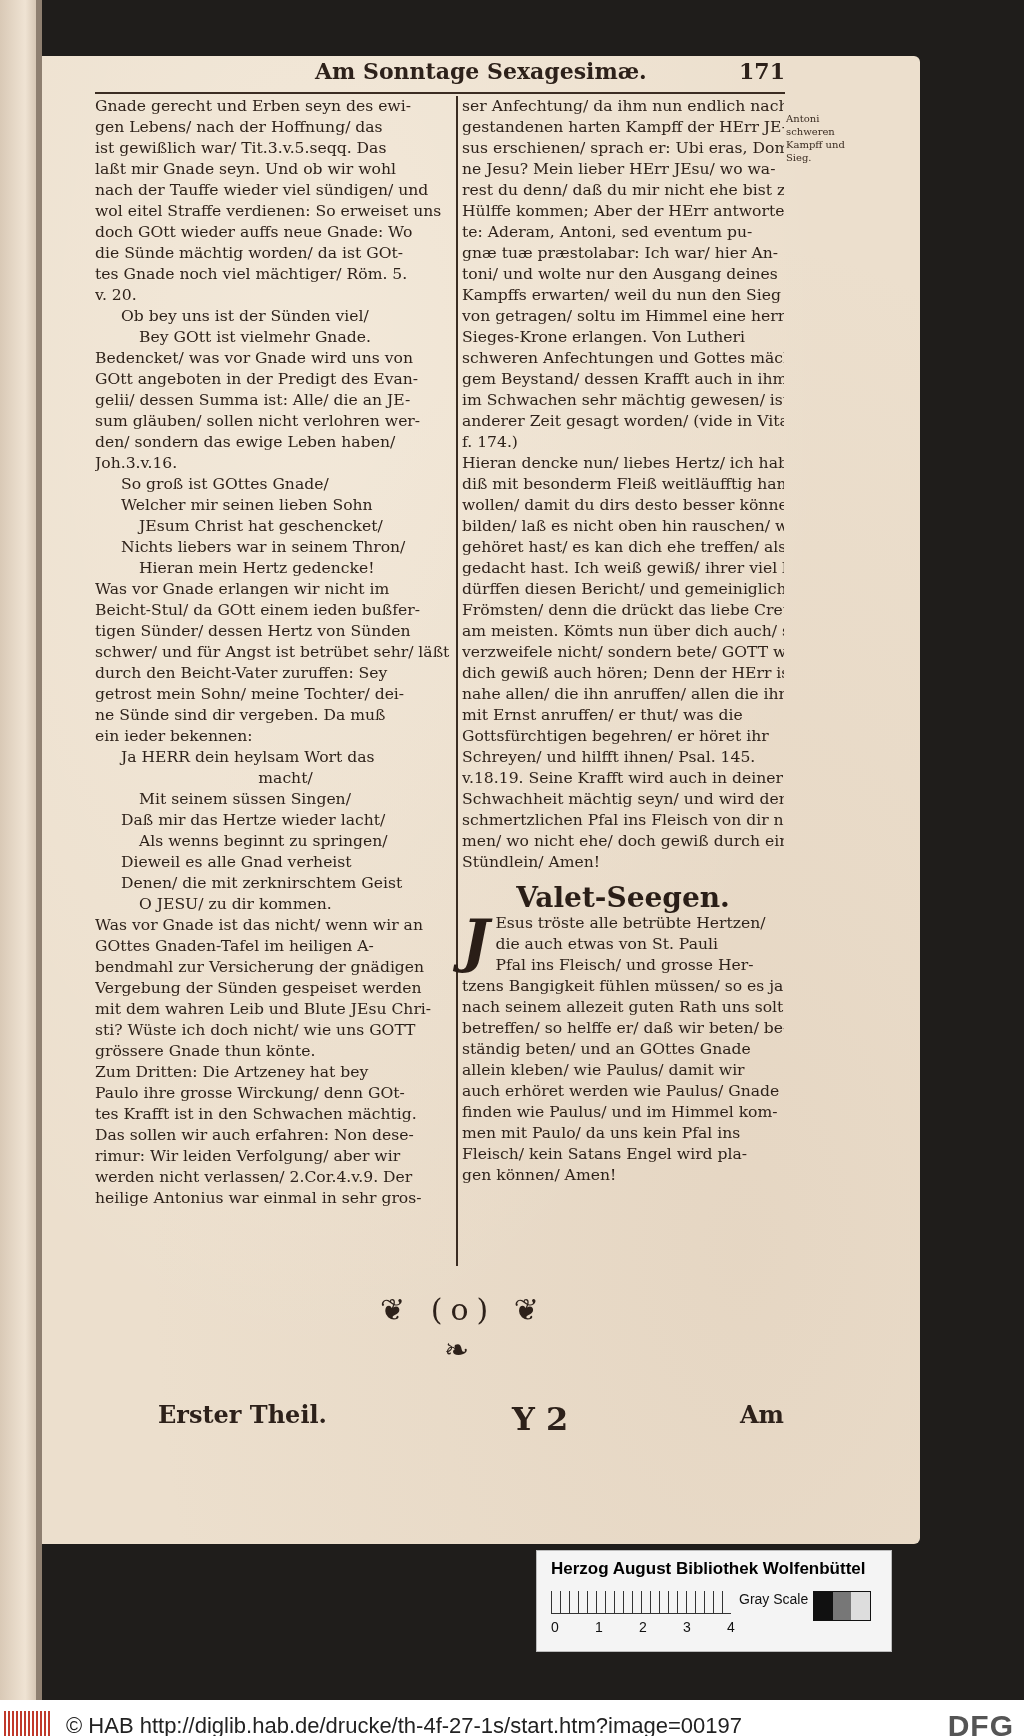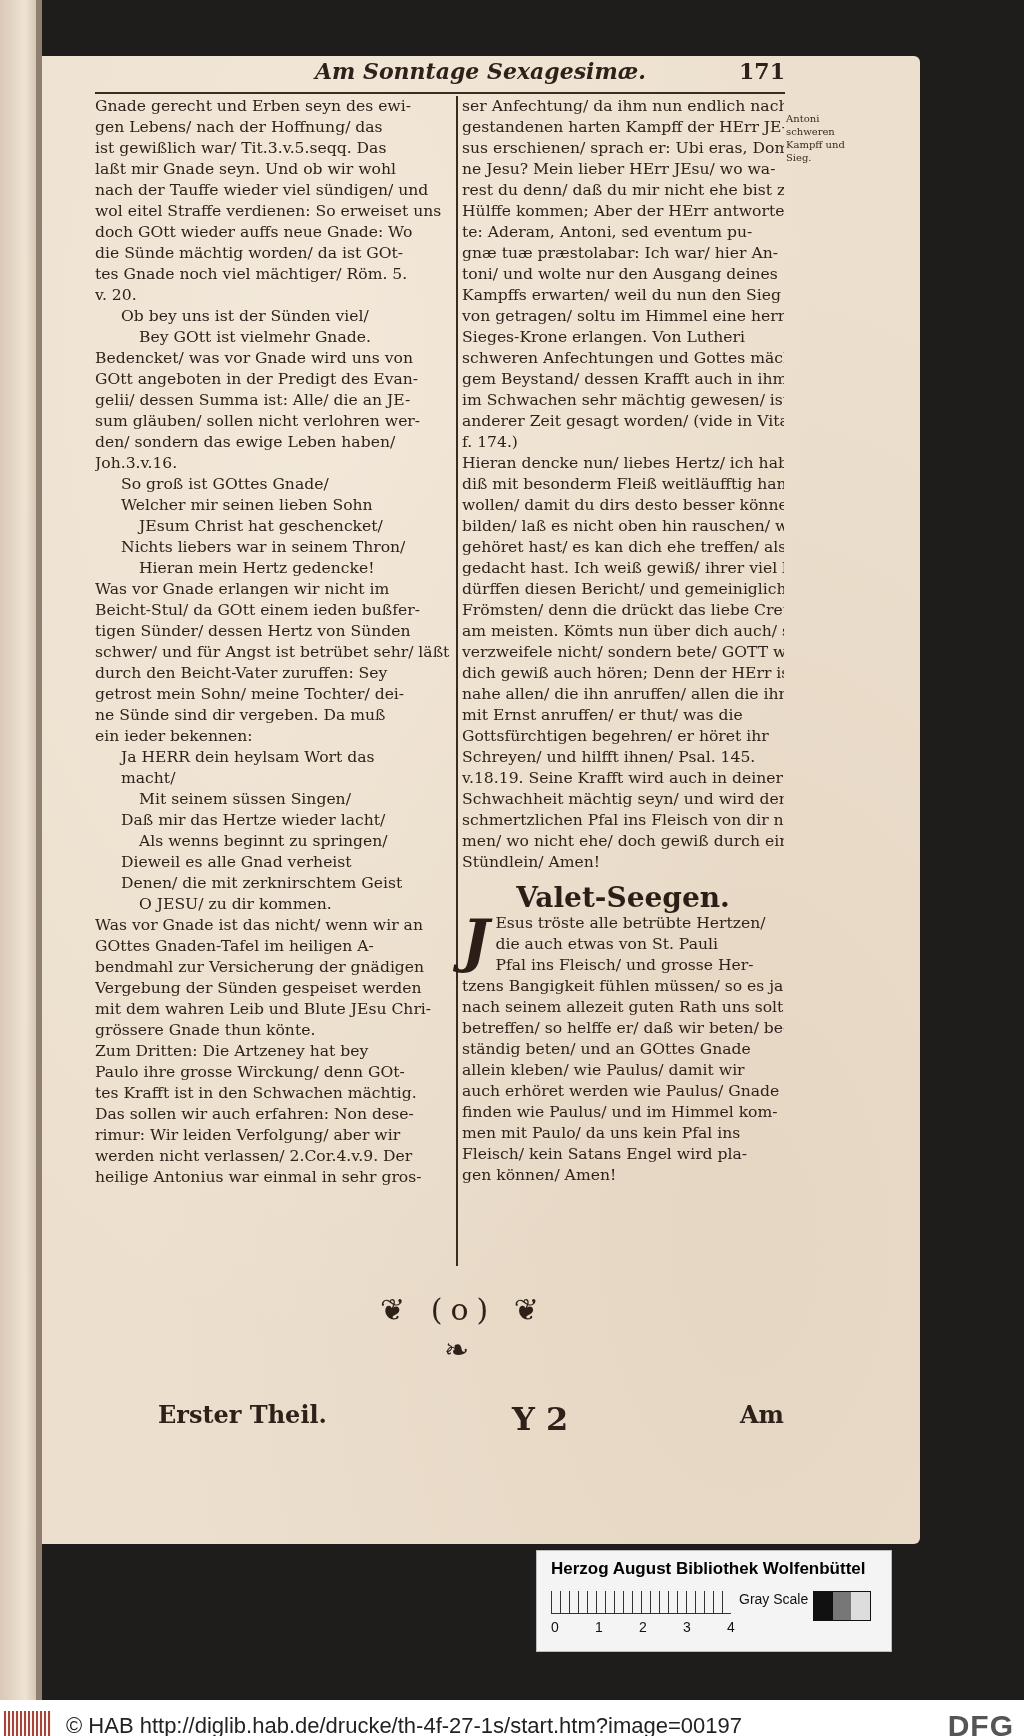--- a/index.html
+++ b/index.html
@@ -3,31 +3,31 @@
 <meta charset="utf-8">
 <style>
   html,body{margin:0;padding:0;}
   body{width:1024px;height:1736px;background:#1f1d1b;position:relative;overflow:hidden;font-family:"DejaVu Serif",serif;}
   .left-edge{position:absolute;left:0;top:0;width:42px;height:1700px;background:linear-gradient(90deg,#d9c9b6,#efe3d3 60%,#c9b8a4);}
   .left-edge .bind{position:absolute;left:36px;top:0;width:6px;height:100%;background:#8e7f70;}
   .page{position:absolute;left:42px;top:56px;width:878px;height:1488px;background:#ecdfcd;
         background-image:radial-gradient(ellipse at 30% 20%,rgba(255,250,240,.35),transparent 60%),radial-gradient(ellipse at 80% 80%,rgba(200,175,150,.18),transparent 60%);
         border-radius:0 6px 6px 0;}
   .header{position:absolute;left:95px;top:58px;width:690px;height:30px;}
-  .header .title{position:absolute;left:220px;top:0;font-size:22px;color:#2d211a;font-weight:bold;font-style:italic;}
+  .header .title{position:absolute;left:220px;top:0;font-size:22px;color:#2d211a;font-weight:bold;}
   .header .page-num{position:absolute;right:0;top:0;font-size:22px;color:#2d211a;font-weight:bold;text-align:right;}
   .header-rule{position:absolute;left:95px;top:92px;width:690px;height:2px;background:#3b2c22;}
   .col{position:absolute;top:96px;font-size:15.6px;line-height:21px;color:#2e221a;}
   .col .line{display:block;white-space:nowrap;overflow:hidden;}
   .col-left{left:95px;width:355px;}
   .col-right{left:462px;width:322px;}
   .col-divider{position:absolute;left:456px;top:96px;width:2px;height:1170px;background:#3a2c22;}
   .verse{padding-left:26px;}
   .verse.indent{padding-left:44px;}
-  .verse.center{text-align:left;}
+  .verse.center{text-align:center;}
   .margin-note{position:absolute;left:786px;top:112px;width:80px;font-size:10px;line-height:13px;color:#3a2c22;}
   .section-title{text-align:center;font-size:28px;font-weight:bold;margin:14px 0 5px 0;color:#2a1e17;}
   .dropcap{float:left;font-size:58px;line-height:56px;font-weight:bold;margin:0 6px 0 0;color:#2a1e17;font-style:italic;}
   .ornament{position:absolute;left:380px;top:1292px;font-size:30px;color:#2d211a;letter-spacing:8px;}
   .ornament2{position:absolute;left:444px;top:1332px;font-size:30px;color:#2d211a;}
   .footer-left{position:absolute;left:158px;top:1400px;font-size:24px;font-weight:bold;color:#2d211a;}
   .footer-mid{position:absolute;left:512px;top:1400px;font-size:32px;font-weight:bold;color:#2d211a;}
   .footer-right{position:absolute;left:740px;top:1400px;font-size:24px;font-weight:bold;color:#2d211a;}
   .scale-card{position:absolute;left:536px;top:1550px;width:354px;height:100px;background:#f4f4f4;border:1px solid #bbb;}
   .scale-card .name{position:absolute;left:14px;top:8px;font-family:"Liberation Sans",sans-serif;font-weight:bold;font-size:17px;color:#000000;}
@@ -96,20 +96,21 @@
     <span class="line verse">Daß mir das Hertze wieder lacht/</span>
     <span class="line verse indent">Als wenns beginnt zu springen/</span>
     <span class="line verse">Dieweil es alle Gnad verheist</span>
     <span class="line verse">Denen/ die mit zerknirschtem Geist</span>
     <span class="line verse indent">O JESU/ zu dir kommen.</span>
     <span class="line">Was vor Gnade ist das nicht/ wenn wir an</span>
     <span class="line">GOttes Gnaden-Tafel im heiligen A-</span>
     <span class="line">bendmahl zur Versicherung der gnädigen</span>
     <span class="line">Vergebung der Sünden gespeiset werden</span>
     <span class="line">mit dem wahren Leib und Blute JEsu Chri-</span>
+    <span class="line">sti? Wüste ich doch nicht/ wie uns GOTT</span>
     <span class="line">grössere Gnade thun könte.</span>
     <span class="line">   Zum Dritten: Die Artzeney hat bey</span>
     <span class="line">Paulo ihre grosse Wirckung/ denn GOt-</span>
     <span class="line">tes Krafft ist in den Schwachen mächtig.</span>
     <span class="line">Das sollen wir auch erfahren: Non dese-</span>
     <span class="line">rimur: Wir leiden Verfolgung/ aber wir</span>
     <span class="line">werden nicht verlassen/ 2.Cor.4.v.9. Der</span>
     <span class="line">heilige Antonius war einmal in sehr gros-</span>
   </div>
 <div class="col-divider"></div>

